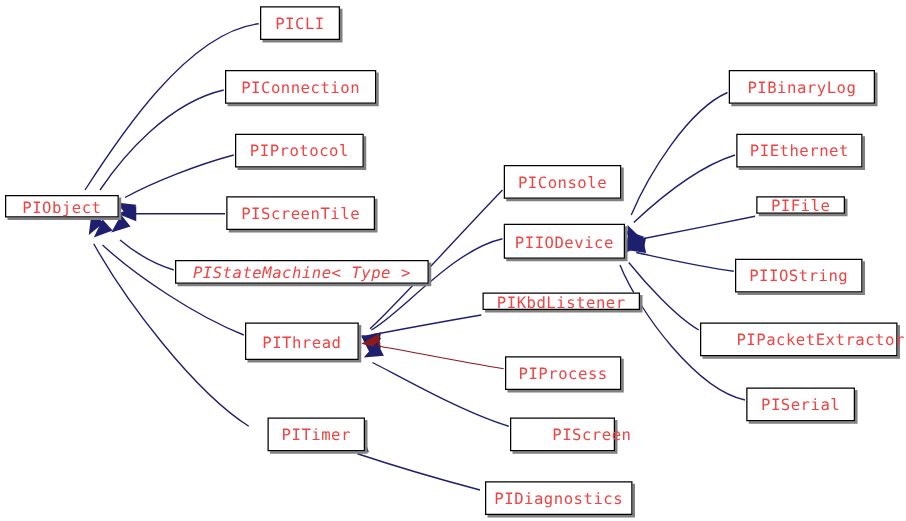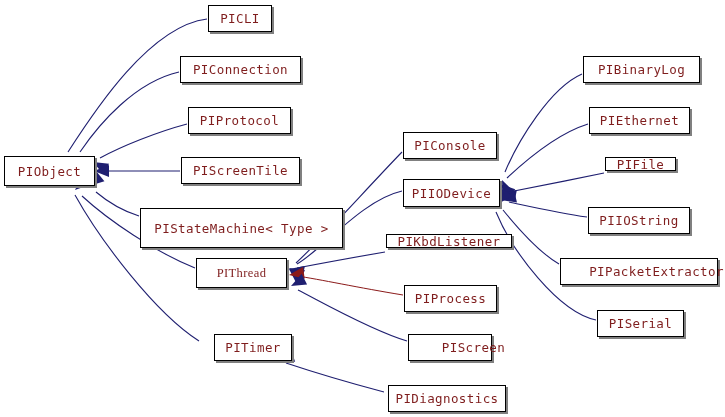--- a/index.html
+++ b/index.html
@@ -26,21 +26,21 @@
   .node {
     position: absolute;
     box-sizing: border-box;
     background: #ffffff;
     border: 1px solid #000000;
     box-shadow: 2px 2px 0 0 #808080;
     display: flex;
     align-items: center;
     justify-content: center;
     white-space: nowrap;
-    color: #7f1d1d;
+    color: #ef4444;
     font-size: 12.5px;
     letter-spacing: 0.4px;
     z-index: 2;
   }
 </style>
 </head>
 <body>
 
 <div id="diagram">
 
@@ -79,39 +79,39 @@
       <polygon points="0,0 15,-6 15,6" fill="#1f1f70" transform="translate(501,193) rotate(11)"></polygon>
       <path d="M 587,217 C 558,213 528,206 509,202" fill="none" stroke="#1f1f70" stroke-width="1.1"></path>
       <polygon points="0,0 15,-6 15,6" fill="#1f1f70" transform="translate(501,200) rotate(-13)"></polygon>
       <path d="M 559,264 C 540,253 516,226 503,210" fill="none" stroke="#1f1f70" stroke-width="1.1"></path>
       <polygon points="0,0 15,-6 15,6" fill="#1f1f70" transform="translate(498,204) rotate(-52)"></polygon>
       <path d="M 596,320 C 558,312 512,251 496,212" fill="none" stroke="#1f1f70" stroke-width="1.1"></path>
       <polygon points="0,0 15,-6 15,6" fill="#1f1f70" transform="translate(493,205) rotate(-68)"></polygon>
     </svg>
 
   <div id="node-layer">
-      <div class="node" style="left: 4px; top: 156px; width: 91px; height: 30px;">
+      <div class="node" style="left: 4px; top: 156px; width: 91px; height: 18px;">
         <span>PIObject</span>
       </div>
       <div class="node" style="left: 208px; top: 5px; width: 64px; height: 27px;">
         <span>PICLI</span>
       </div>
       <div class="node" style="left: 180px; top: 56px; width: 121px; height: 27px;">
         <span>PIConnection</span>
       </div>
       <div class="node" style="left: 188px; top: 107px; width: 103px; height: 27px;">
         <span>PIProtocol</span>
       </div>
       <div class="node" style="left: 181px; top: 157px; width: 119px; height: 27px;">
         <span>PIScreenTile</span>
       </div>
-      <div class="node" style="left: 140px; top: 208px; width: 203px; height: 40px;">
+      <div class="node" style="left: 140px; top: 208px; width: 203px; height: 19px; font-style: italic;">
         <span>PIStateMachine&lt; Type &gt;</span>
       </div>
-      <div class="node" style="left: 196px; top: 258px; width: 91px; height: 30px; font-family: Liberation Serif, serif;">
+      <div class="node" style="left: 196px; top: 258px; width: 91px; height: 30px;">
         <span>PIThread</span>
       </div>
       <div class="node" style="left: 214px; top: 334px; width: 78px; height: 27px;">
         <span>PITimer</span>
       </div>
       <div class="node" style="left: 403px; top: 132px; width: 94px; height: 27px;">
         <span>PIConsole</span>
       </div>
       <div class="node" style="left: 403px; top: 179px; width: 97px; height: 28px;">
         <span>PIIODevice</span>

